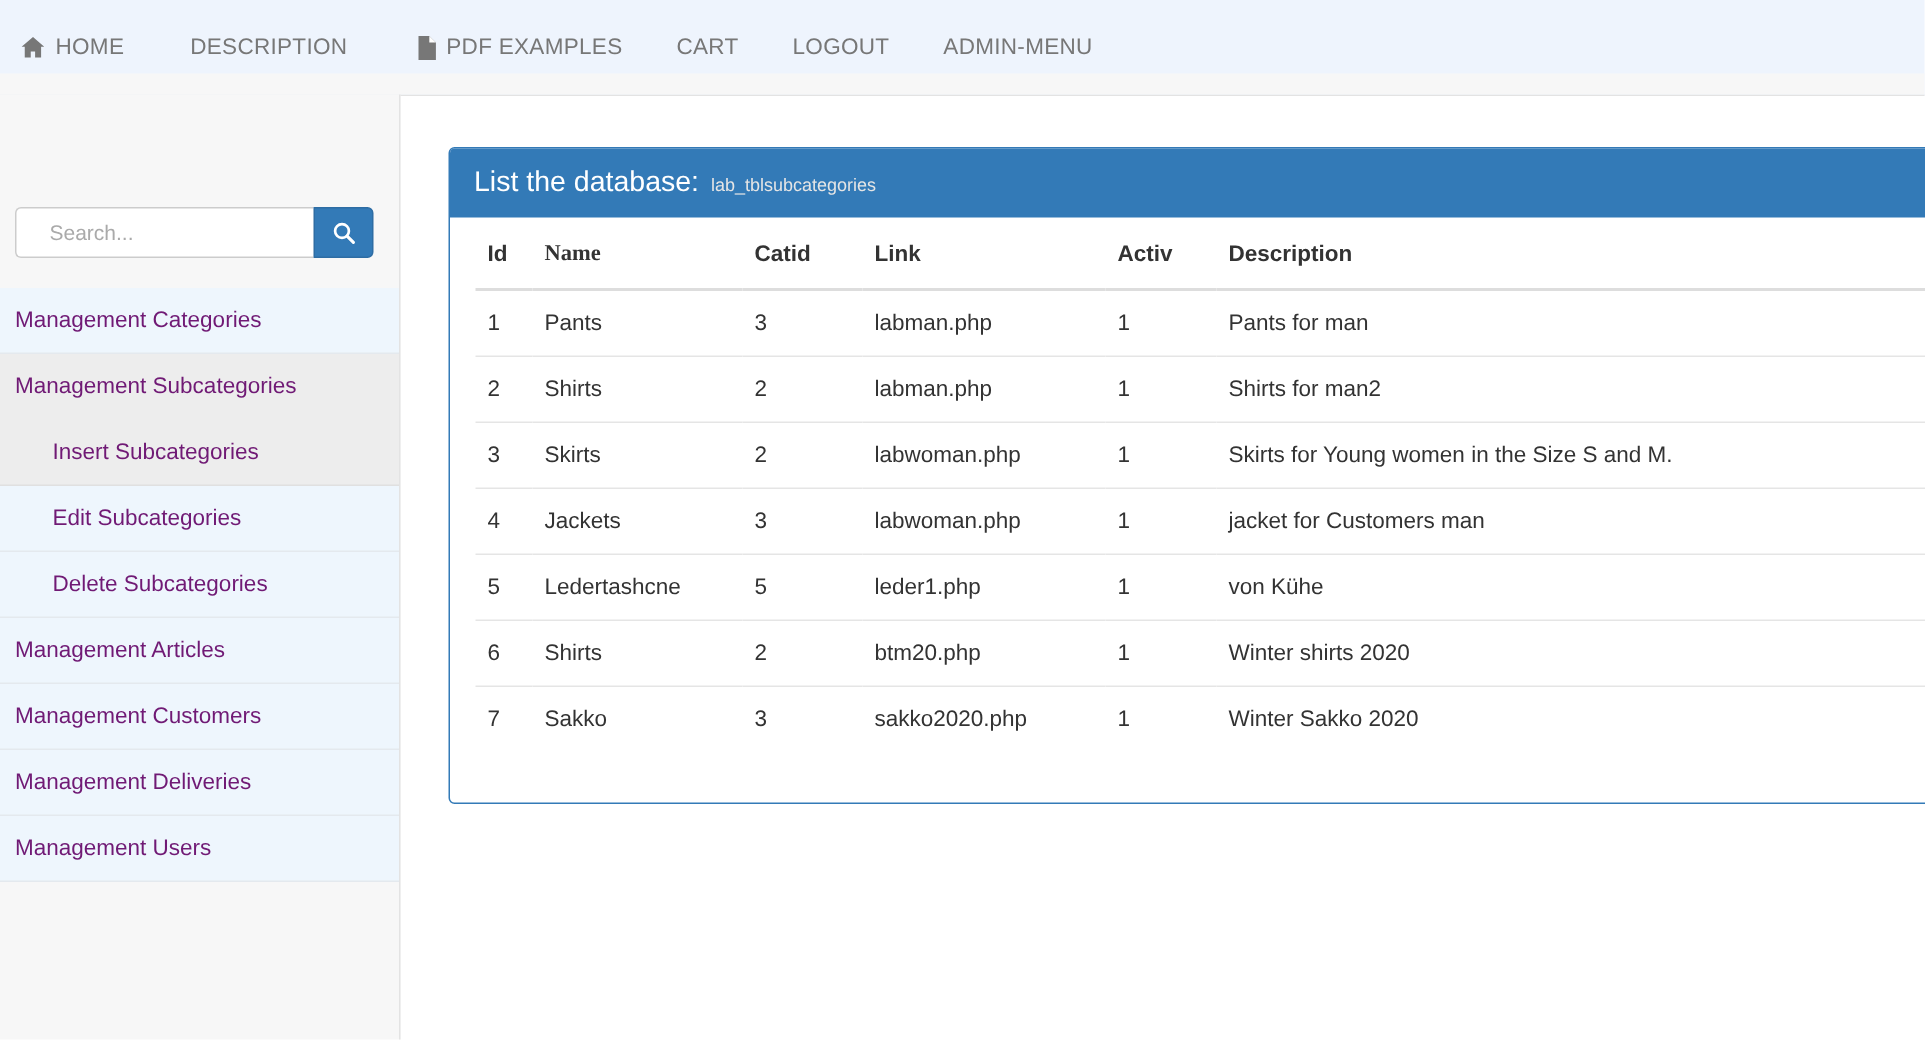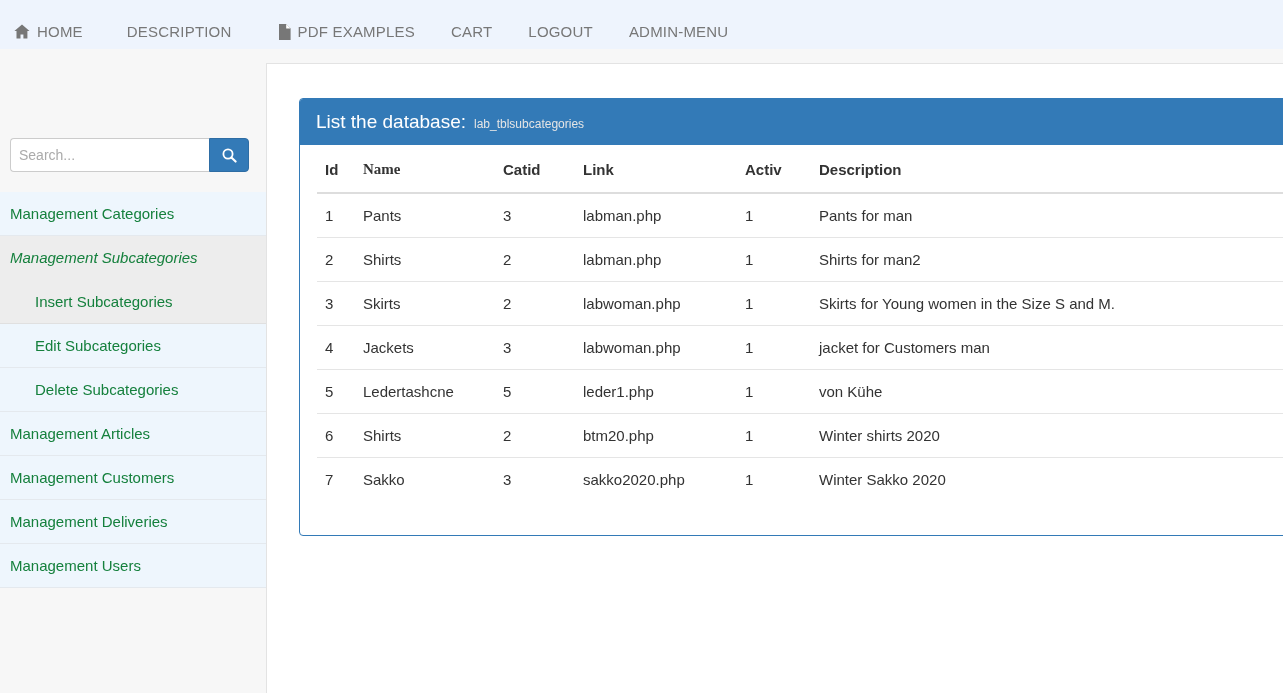--- a/index.html
+++ b/index.html
@@ -64,21 +64,21 @@
     position: absolute;
     top: 75px; left: 10px;
     width: 246px; height: 34px;
     display: flex;
   }
   .search-input {
     width: 199px; height: 34px;
     border: 1px solid #cccccc;
     border-right: none;
     border-radius: 4px 0 0 4px;
-    padding: 0 8px;
+    padding: 0 22px;
     font-size: 14px;
     color: #555555;
     background: #ffffff;
     outline: none;
     font-family: "Liberation Sans", sans-serif;
   }
   .search-input::placeholder { color: #aaaaaa; }
   .search-btn {
     width: 40px; height: 34px;
     background: #337ab7;
@@ -95,30 +95,30 @@
   .nav-list {
     position: absolute;
     top: 129px; left: 0;
     width: 266px;
   }
   .side-item {
     display: block;
     height: 44px;
     line-height: 44px;
     padding-left: 10px;
-    color: #15803d;
+    color: #701a75;
     font-size: 15px;
     background: #eef6fd;
     border-bottom: 1px solid #e4e9ee;
     cursor: pointer;
     text-decoration: none;
     white-space: nowrap;
   }
   .side-item.sub { padding-left: 35px; }
-  .side-item.active { background: #ededed; border-bottom: 1px solid #ededed; font-style: italic; }
+  .side-item.active { background: #ededed; border-bottom: 1px solid #ededed; }
   .side-item.active-last { background: #ededed; border-bottom: 1px solid #e0e0e0; }
 
   
   .panel {
     position: absolute;
     top: 98px; left: 299px;
     width: 1149px;
     background: #ffffff;
     border: 1px solid #337ab7;
     border-radius: 4px;

